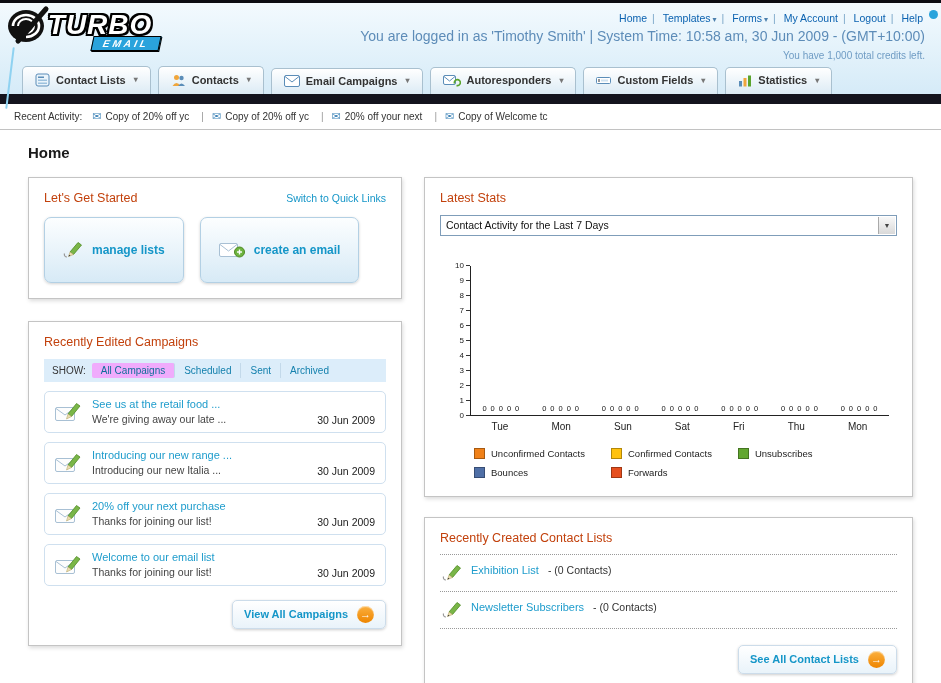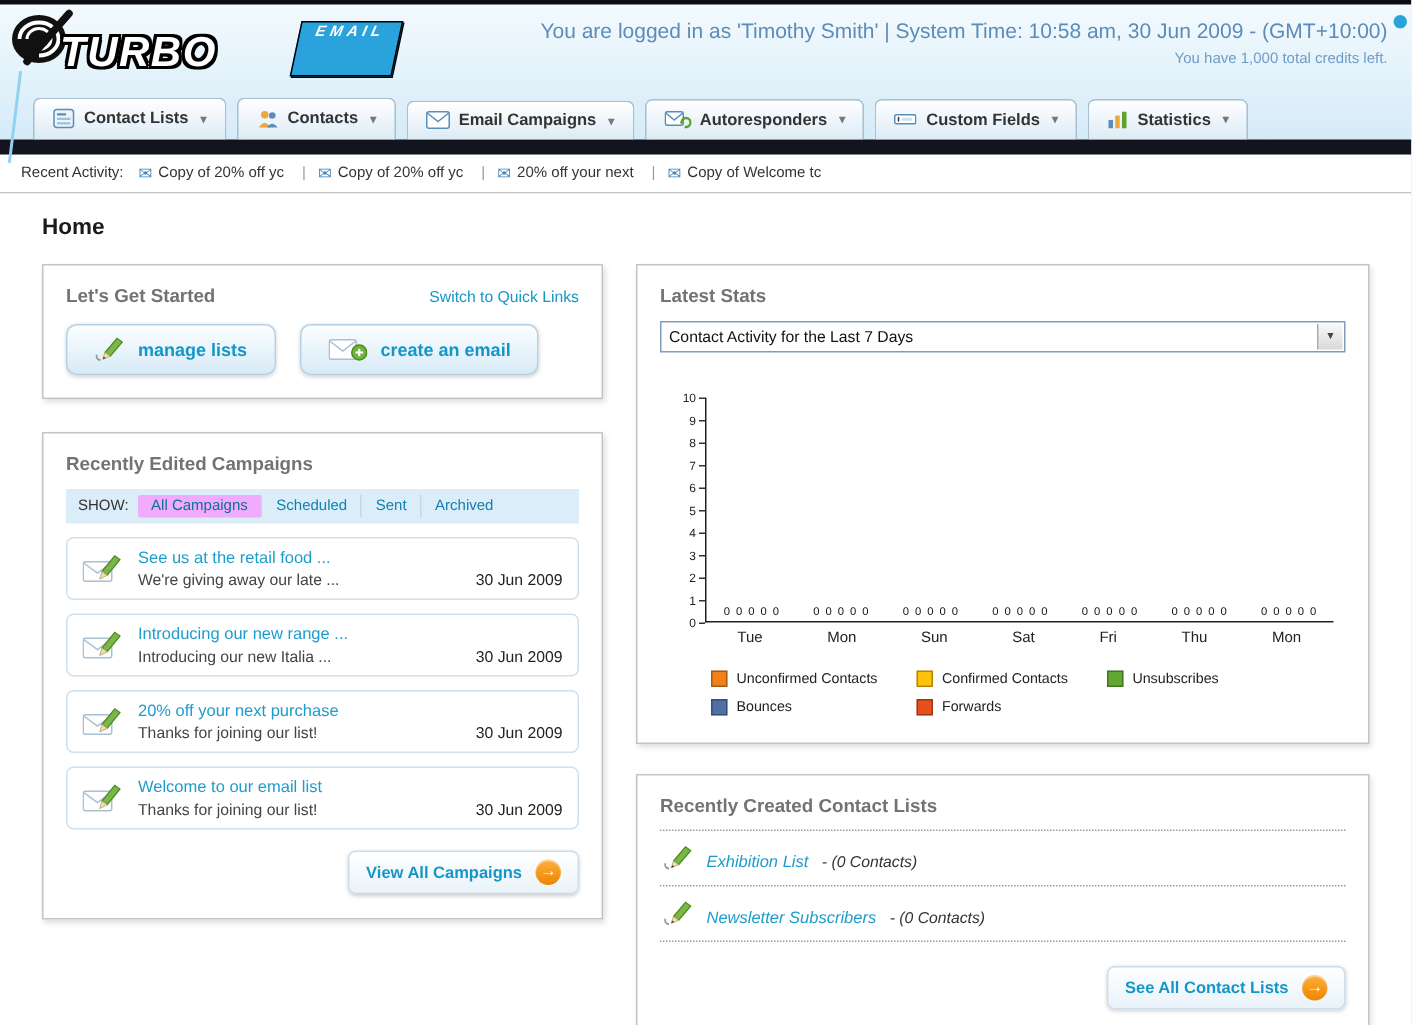--- a/index.html
+++ b/index.html
@@ -5,21 +5,21 @@
   * { margin:0; padding:0; box-sizing:border-box; }
   html,body { background:#e8e8e8; }
   body { width:941px; font-family:"Liberation Sans", sans-serif; color:#222; font-size:11px; }
   a { text-decoration:none; cursor:pointer; }
   .page { background:#fff; min-height:655px; border-bottom:1px solid #c9c9c9; position:relative; overflow:hidden; }
 
   
   .top-area { background:linear-gradient(#f3fafe,#d2e9f7); border-top:3px solid #0c0c12; position:relative; }
   .header-row { display:flex; justify-content:space-between; min-height:60px; }
   .logo { display:flex; align-items:flex-start; margin:2px 0 0 6px; position:relative; z-index:2; }
-  .logo-text { margin:14px 0 0 -12px; display:flex; flex-direction:row; }
+  .logo-text { margin:4px 0 0 -12px; display:flex; flex-direction:column;align-items:center; }
   .logo-turbo { font-size:28px; font-weight:800; font-style:italic; letter-spacing:1px; color:#fff;
     text-shadow:-2px -2px 0 #000, 2px -2px 0 #000, -2px 2px 0 #000, 2px 2px 0 #000, 0 -2px 0 #000, 0 2px 0 #000, -2px 0 0 #000, 2px 0 0 #000; }
   .logo-email { background:#2aa3dc; color:#fff; font-weight:bold; font-style:italic; font-size:10px; letter-spacing:3px;
     padding:1px 10px; border:1px solid #000; transform:skewX(-12deg); margin:-5px 0 0 52px; box-shadow:1px 1px 0 #000; width:max-content; }
   .blue-tail { position:absolute; left:9px; top:44px; width:2px; height:62px; background:#8fd2f1; transform:rotate(7deg); border-radius:2px; }
   .blue-dot { position:absolute; right:3px; top:7px; width:9px; height:9px; border-radius:50%; background:#2aa3dc; }
 
   .header-right { text-align:right; padding:7px 16px 0 0; line-height:1.55; }
   .top-links { font-size:10.5px; }
   .top-links a { color:#0b62b0; margin:0 2px; }
@@ -45,27 +45,27 @@
   .act-item:not(:last-child)::after { content:"|"; color:#999; margin:0 4px 0 8px; }
 
   
   main { padding:12px 28px 30px; background:#fff; }
   .page-title { font-size:15px; font-weight:bold; color:#1a1a1a; margin:2px 0 16px; }
   .columns { display:flex; gap:22px; align-items:flex-start; }
   .left-col { width:374px; flex:none; }
   .right-col { flex:1; }
 
   .box { border:1px solid #c4c4c4; background:#fff; padding:13px 15px; box-shadow:1px 2px 4px rgba(0,0,0,0.14); }
-  .box-title { font-size:12.5px; font-weight:bold; color:#737373; }
+  .box-title { font-size:12.5px; font-weight:normal; color:#c2410c; }
 
   
   .gs-head { display:flex; justify-content:space-between; align-items:baseline; margin-bottom:12px; }
   .quick-link { color:#1596c8; font-size:10.5px; }
   .gs-buttons { display:flex; gap:16px; padding-bottom:2px; }
-  .gs-btn { display:flex; align-items:center; gap:9px; padding:7px 18px; border:1px solid #b3d0e4; border-radius:7px;
+  .gs-btn { display:flex; align-items:center; gap:9px; padding:23px 18px; border:1px solid #b3d0e4; border-radius:7px;
     background:linear-gradient(#fcfeff,#d7eaf6); color:#1596c8; font-weight:bold; font-size:12px; cursor:pointer;
     box-shadow:0 1px 3px rgba(0,0,0,0.18); }
 
   
   .campaigns-box { margin-top:22px; padding-bottom:16px; }
   .filter-bar { margin-top:10px; background:#dcedfa; padding:4px 6px; font-size:10px; display:flex; align-items:center; }
   .show-label { font-weight:normal; margin:0 6px 0 2px; color:#333; }
   .filter-link { color:#1480ad; padding:2px 9px; border-right:1px solid #c3d9ea; }
   .filter-link:last-child { border-right:none; }
   .filter-link.selected { background:#f0abfc; border-radius:2px; color:#0f6e99; }
@@ -96,21 +96,21 @@
   .groups { position:absolute; left:0; right:0; bottom:2px; display:flex; justify-content:space-around; }
   .chart-group { display:flex; gap:4px; font-size:7.5px; color:#111; }
   .x-labels { margin-left:26px; display:flex; justify-content:space-around; font-size:10px; color:#222; margin-top:5px; }
   .legend { margin:16px 0 0 34px; display:grid; grid-template-columns:repeat(3,auto); justify-content:start; gap:8px 26px; font-size:9.5px; }
   .legend-item { display:flex; align-items:center; gap:6px; }
   .swatch { width:11px; height:11px; display:inline-block; border:1px solid rgba(0,0,0,.3); }
 
   
   .lists-box { margin-top:20px; padding-bottom:14px; }
   .dotted { border:none; border-top:1px dotted #999; margin:9px 0 0; }
-  .list-item { display:flex; align-items:flex-end; gap:9px; padding:9px 2px; border-bottom:1px dotted #999;font-style:italic; }
+  .list-item { display:flex; align-items:flex-start; gap:9px; padding:9px 2px; border-bottom:1px dotted #999; }
   .list-link { color:#1e9ccc; font-size:11px; }
   .list-detail { color:#333; font-size:10.5px; }
   .see-all-row { display:flex; justify-content:flex-end; margin-top:16px; }
 </style>
 </head>
 <body>
 
 <div class="page">
 
   <div class="top-area">
@@ -125,20 +125,28 @@
           <path d="M12 21 a8 7 0 1 1 8 7" fill="none" stroke="#fff" stroke-width="2"></path>
           <path d="M40 4 L12 36" stroke="#111" stroke-width="5" stroke-linecap="round"></path>
         </svg>
         <div class="logo-text">
           <span class="logo-turbo">TURBO</span>
           <span class="logo-email">EMAIL</span>
         </div>
       </div>
 
       <div class="header-right">
+        <nav class="top-links">
+          <a>Home</a><span class="sep"></span>
+          <a><span>Templates</span><span class="caret">▾</span></a><span class="sep"></span>
+          <a><span>Forms</span><span class="caret">▾</span></a><span class="sep"></span>
+          <a>My Account</a><span class="sep"></span>
+          <a>Logout</a><span class="sep"></span>
+          <a>Help</a>
+        </nav>
         <div class="login-info">You are logged in as 'Timothy Smith' | System Time: 10:58 am, 30 Jun 2009 - (GMT+10:00)</div>
         <div class="credits-info">You have 1,000 total credits left.</div>
       </div>
     </div>
 
     <nav class="tabs">
       <div class="tab">
         <svg width="15" height="14">
             <rect x="1" y="1" width="13" height="12" rx="2" fill="#eaf4fb" stroke="#5b8db8"></rect>
             <rect x="3" y="3.5" width="6" height="1.5" fill="#5b8db8"></rect>

